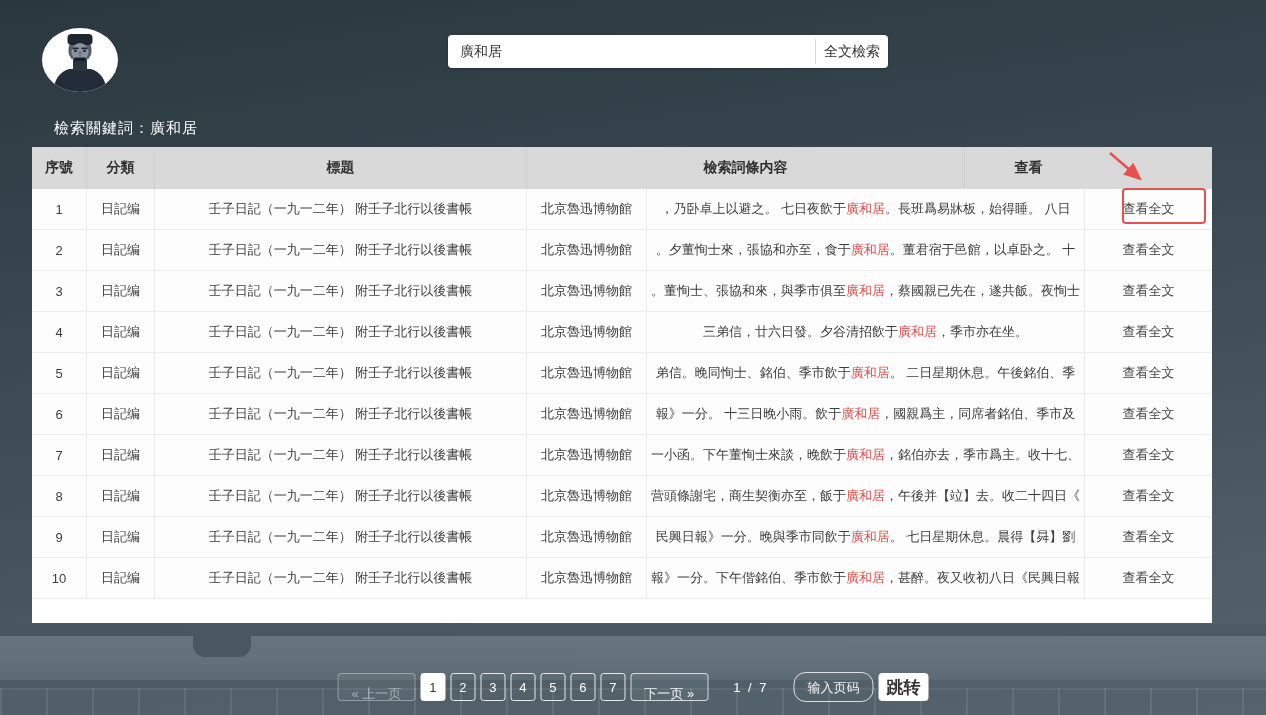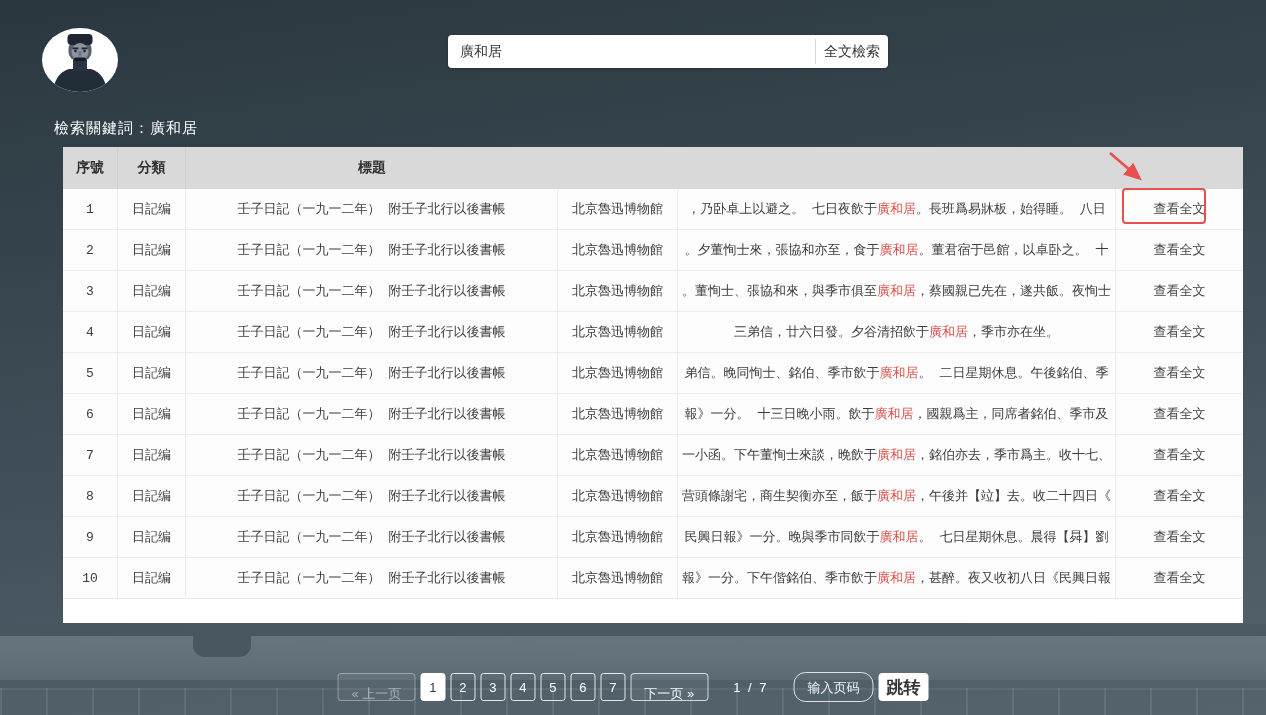--- a/index.html
+++ b/index.html
@@ -27,22 +27,22 @@
     border-radius:4px;display:flex;align-items:stretch;box-shadow:0 1px 3px rgba(0,0,0,.25);}
   .search-input{flex:1;border:none;outline:none;background:transparent;padding:0 12px;
     font-size:14px;color:#333;font-family:"Liberation Serif","DejaVu Serif",serif;}
   .search-divider{width:1px;background:#d8d8d8;margin:4px 0;}
   .search-btn{width:72px;border:none;background:transparent;font-size:14px;color:#333;
     cursor:pointer;font-family:"Liberation Serif","DejaVu Serif",serif;}
   
   .keyword-line{position:absolute;left:48px;top:119px;color:#ffffff;font-size:15px;
     font-family:"Liberation Serif","DejaVu Serif",serif;letter-spacing:1px;margin-left:6px;}
   
-  .result-table{position:absolute;left:63px;top:147px;width:1180px;height:476px;background:#ffffff;
-    font-family:Liberation Mono, monospace;}
+  .result-table{position:absolute;left:32px;top:147px;width:1180px;height:476px;background:#ffffff;
+    font-family:Liberation Sans, sans-serif;}
   .thead{display:flex;height:42px;background:#d9d9d9;}
   .th{display:flex;align-items:center;justify-content:center;font-weight:bold;font-size:14px;
     color:#2f2f2f;border-right:1px solid #cfcfcf;box-sizing:border-box;}
   .th:last-child{border-right:none;}
   .tr{display:flex;height:40px;border-bottom:1px solid #ececec;background:#fdfdfd;}
   .td{display:flex;align-items:center;justify-content:center;font-size:13px;color:#3d3d3d;
     border-right:1px solid #ececec;box-sizing:border-box;white-space:nowrap;overflow:hidden;}
   .td:last-child{border-right:none;}
   .col-no{width:55px;}
   .col-cat{width:68px;}
@@ -102,20 +102,22 @@
   <button class="search-btn">全文檢索</button>
 </div>
 
 <div class="keyword-line">檢索關鍵詞：廣和居</div>
 
 <div class="result-table">
   <div class="thead">
     <div class="th col-no">序號</div>
     <div class="th col-cat">分類</div>
     <div class="th col-title">標題</div>
+    <div class="th col-content">檢索詞條内容</div>
+    <div class="th col-view">查看</div>
   </div>
 
   <div class="tr">
     <div class="td col-no">1</div>
     <div class="td col-cat">日記编</div>
     <div class="td col-title">壬子日記（一九一二年） 附壬子北行以後書帳</div>
     <div class="td col-col">北京魯迅博物館</div>
     <div class="td col-content">
         <span>，乃卧卓上以避之。 七日夜飲于</span>
         <span class="kw">廣和居</span>

